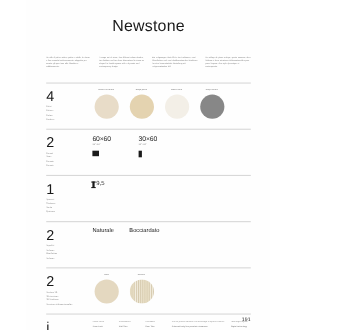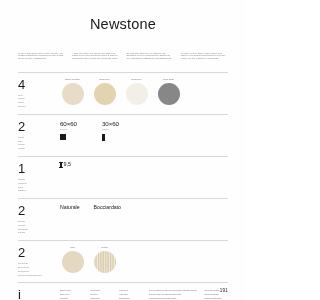--- a/index.html
+++ b/index.html
@@ -13,20 +13,21 @@
     overflow: hidden;
     font-family: "Liberation Sans", sans-serif;
     color: #1c1c1c;
     position: relative;
   }
   .page {
     position: absolute;
     inset: 0;
     background: #fefefe;
     padding: 0;
+    margin-left: 24px;
   }
 
   
   .title-wrap {
     padding-top: 17px;
     text-align: center;
   }
   .title {
     font-size: 14.5px;
     font-weight: 400;

